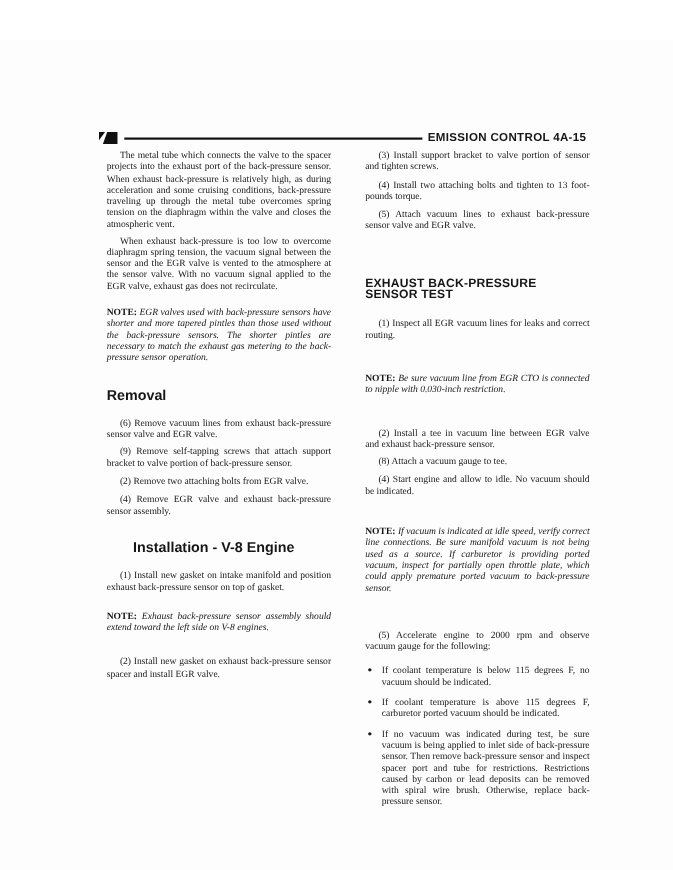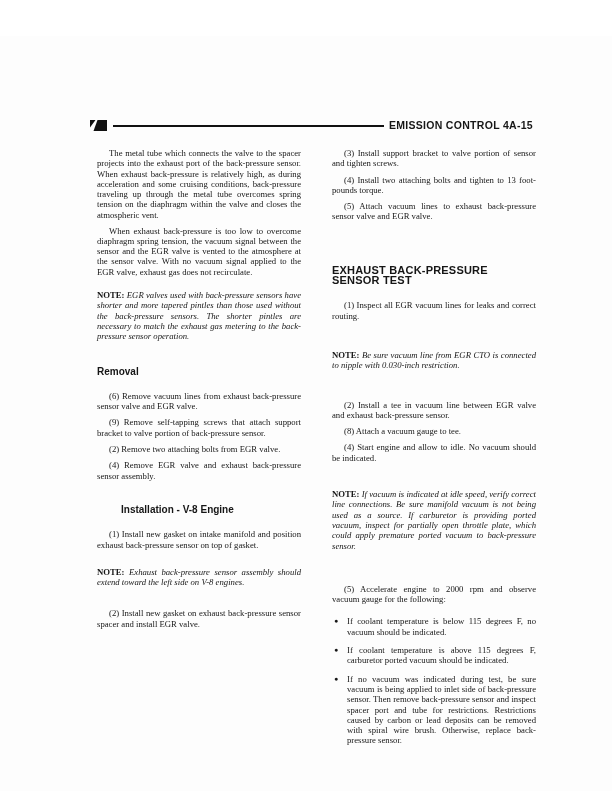--- a/index.html
+++ b/index.html
@@ -36,21 +36,21 @@
     font-weight: bold;
     font-size: 10.5px;
     letter-spacing: 0.3px;
     white-space: nowrap;
   }
   
   .columns {
     position: absolute;
     left: 97px;
     right: 76px;
-    top: 112px;
+    top: 100px;
     display: flex;
     gap: 31px;
   }
   .col { flex: 1 1 0; min-width: 0; }
   p.body-para {
     margin: 0 0 5.5px 0;
     text-align: justify;
     text-indent: 12px;
   }
   p.step { margin: 0 0 6px 0; text-align: justify; text-indent: 12px; }
@@ -60,21 +60,21 @@
   }
   .note .note-label {
     font-weight: bold;
     font-family: "Liberation Serif", "DejaVu Serif", serif;
     font-style: normal;
   }
   .note .note-text { font-style: italic; }
   .subheading {
     font-family: "Liberation Sans", "DejaVu Sans", sans-serif;
     font-weight: bold;
-    font-size: 10px;
+    font-size: 13px;
     margin: 0 0 14px 0;
   }
   .section-heading {
     font-family: "Liberation Sans", "DejaVu Sans", sans-serif;
     font-weight: bold;
     font-size: 11px;
     letter-spacing: 0.2px;
     margin: 0 0 15px 0;
   }
   .mt-removal { margin-top: 25px; }

